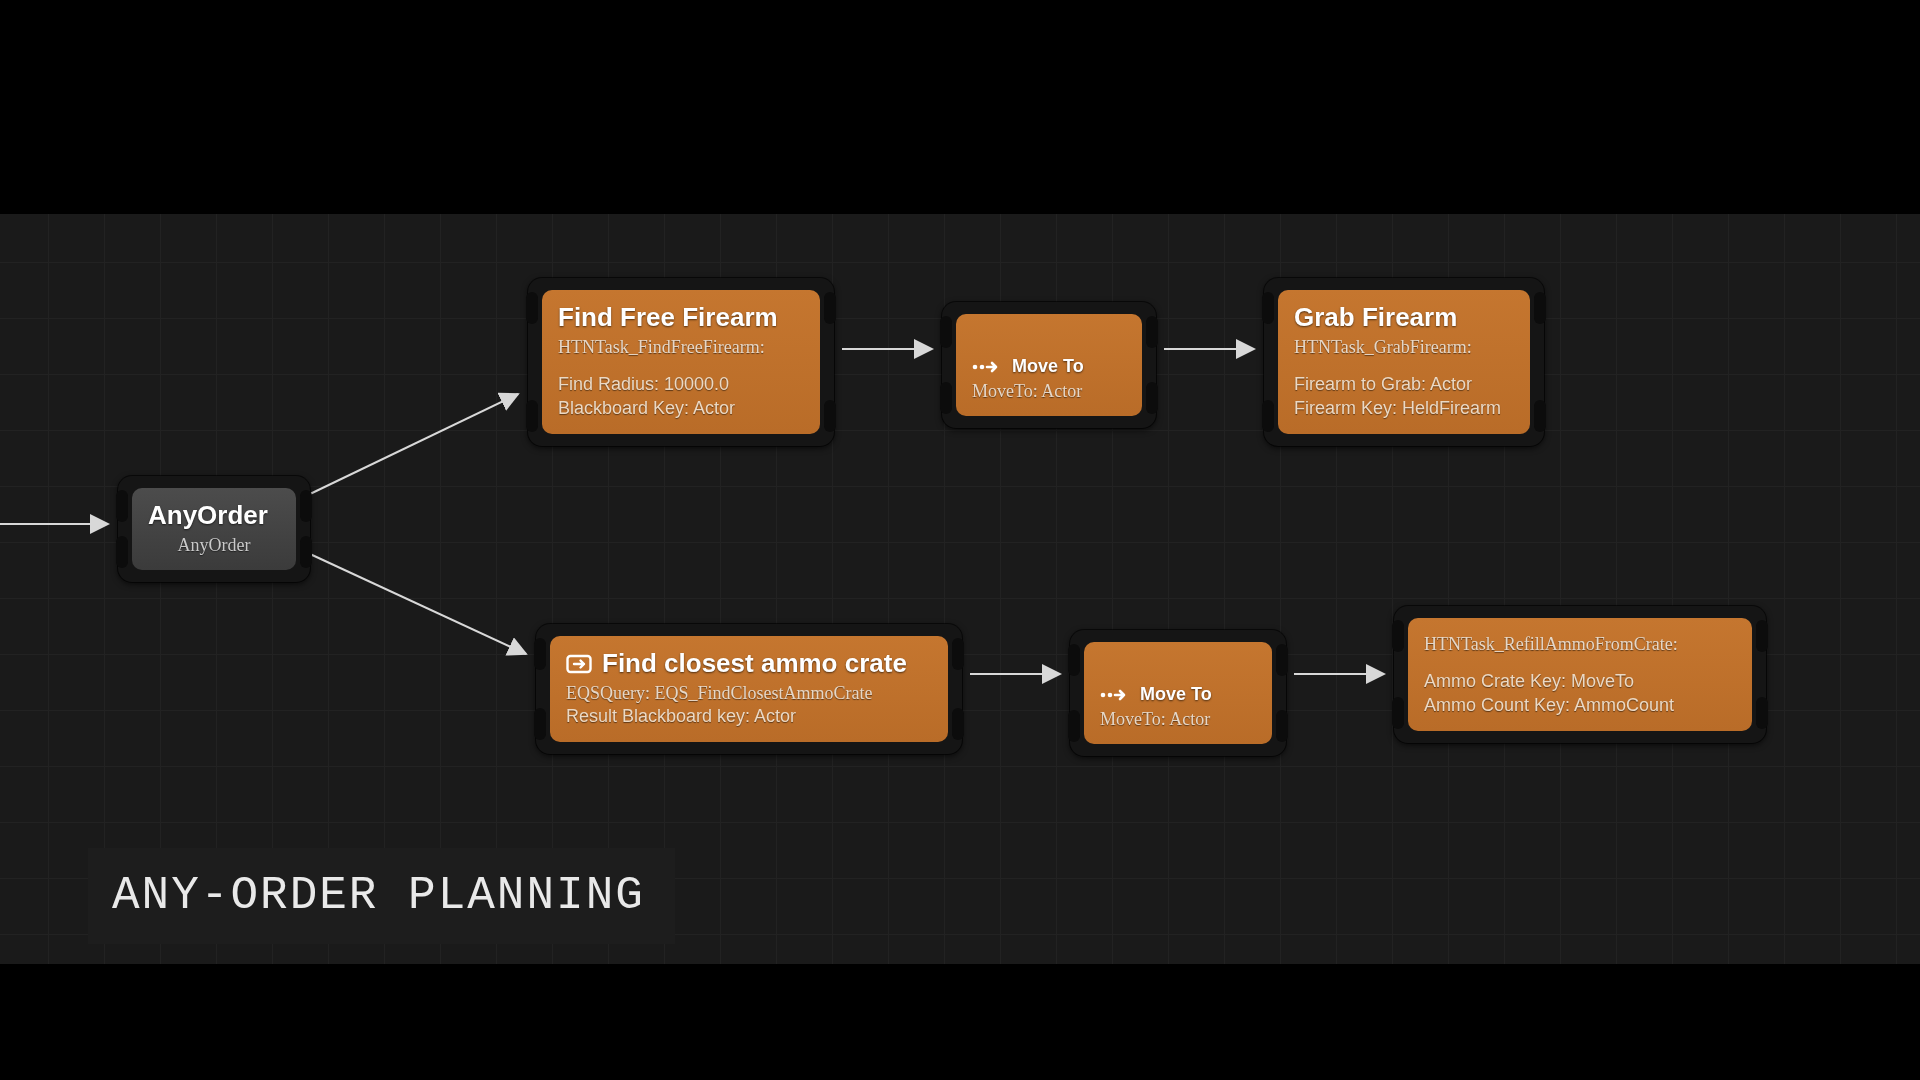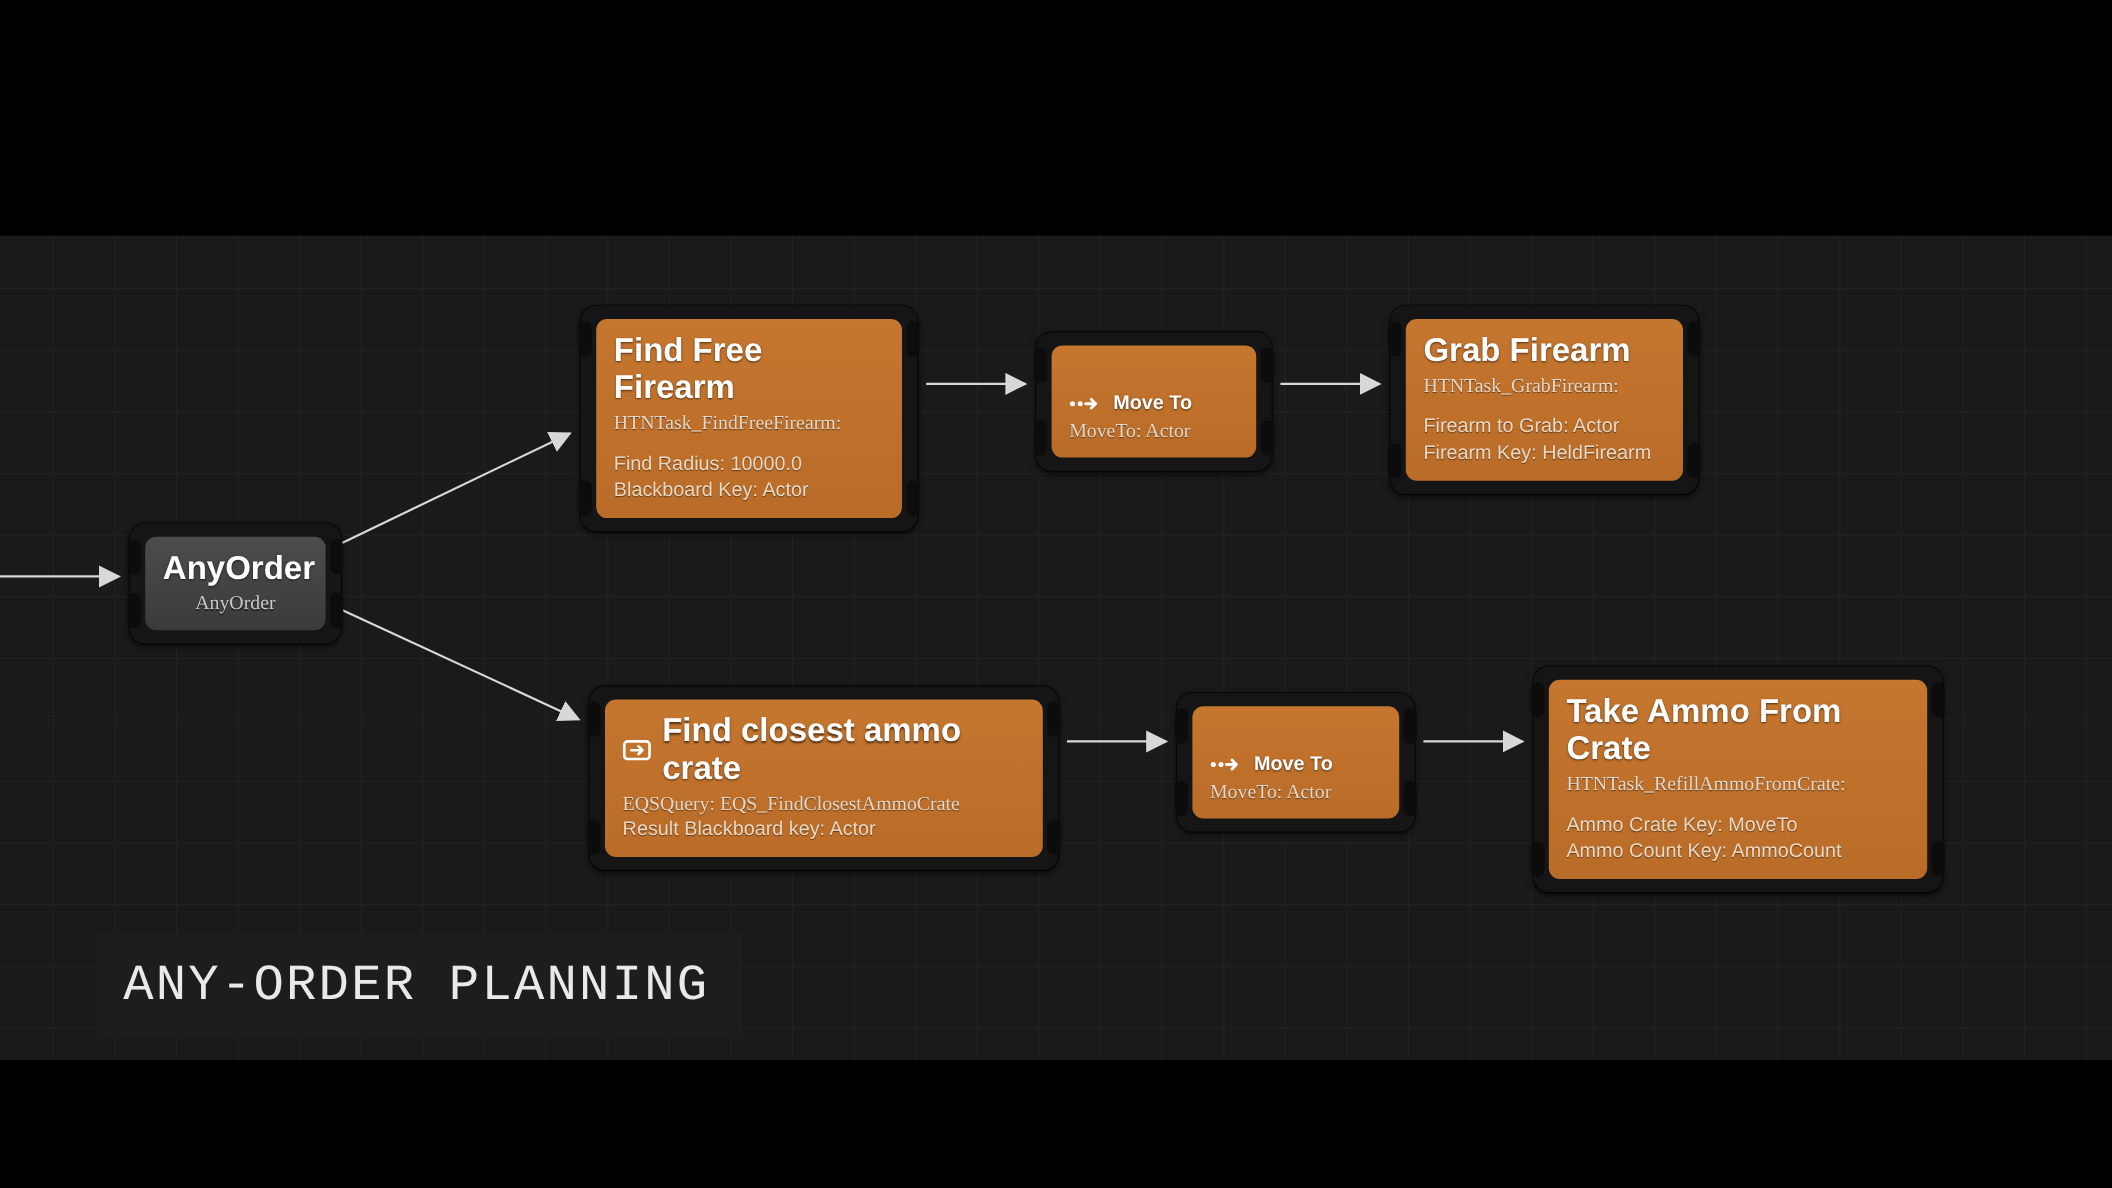--- a/index.html
+++ b/index.html
@@ -59,21 +59,21 @@
 .gray .nbody {
   background: linear-gradient(#4c4c4c, #3b3b3b);
   text-align: center;
 }
 .orange .nbody {
   background: linear-gradient(#c5762f, #b96c28);
 }
 .ntitle {
   font-weight: 700;
   color: #fff;
-  font-size: 30px;
+  font-size: 26px;
   text-shadow: 0 1px 2px rgba(0,0,0,.6);
   display: flex;
   align-items: center;
   gap: 10px;
 }
 .ntitle.small { font-size: 18px; margin-top: 30px; }
 .nsubt {
   color: #e6d7c7;
   font-size: 18px;
   margin-top: 4px;
@@ -270,21 +270,20 @@
     <div class="node orange" style="left:1394px; top:392px; width:372px;">
       <div class="grips left">
           <div class="grip g1"></div>
           <div class="grip g2"></div>
         </div>
       <div class="grips right">
           <div class="grip g1"></div>
           <div class="grip g2"></div>
         </div>
       <div class="nbody">
-        <div class="ntitle">Take Ammo From Crate</div>
         <div class="nsubt">HTNTask_RefillAmmoFromCrate:</div>
         <div class="nsep"></div>
         <div class="nl">Ammo Crate Key: MoveTo</div>
         <div class="nl">Ammo Count Key: AmmoCount</div>
       </div>
     </div>
 
   </div>
 
   <div class="caption">ANY-ORDER PLANNING</div>

